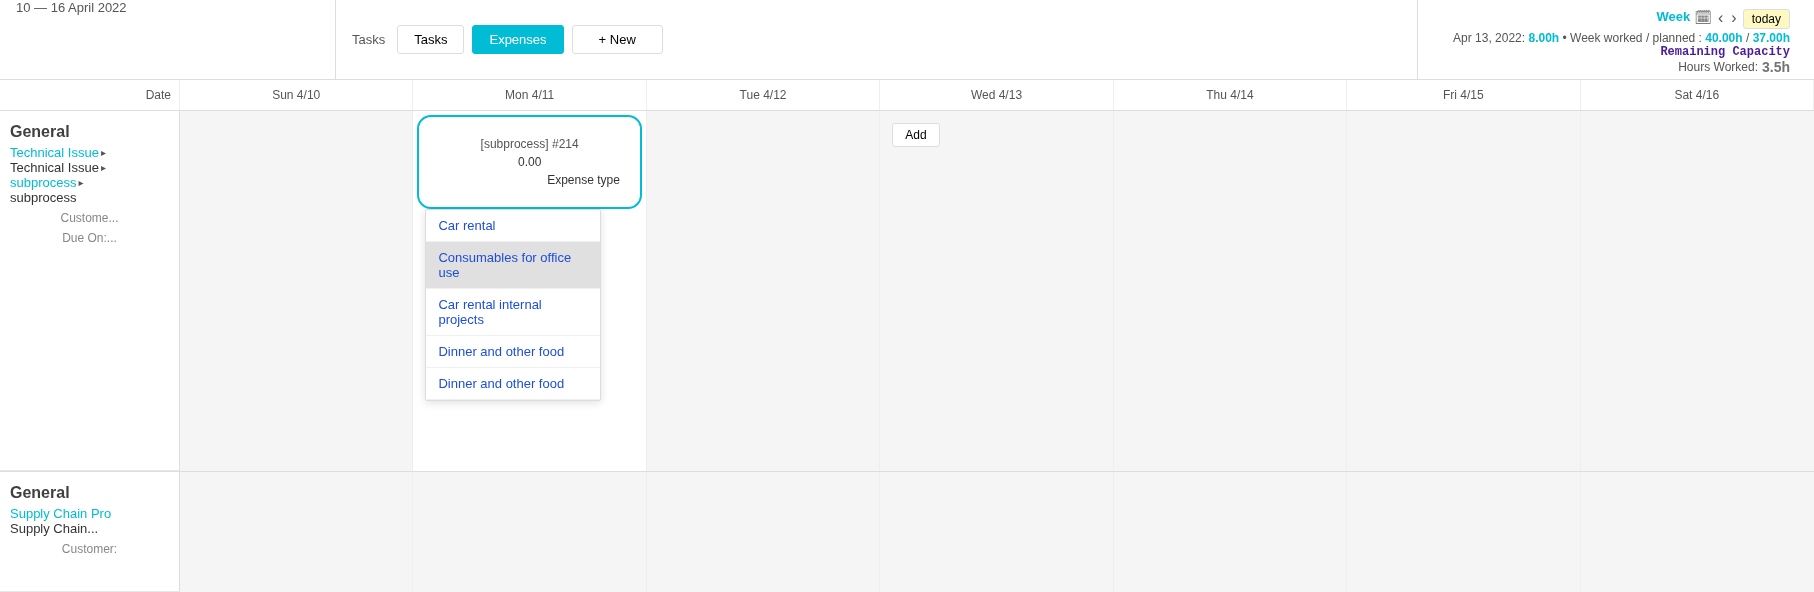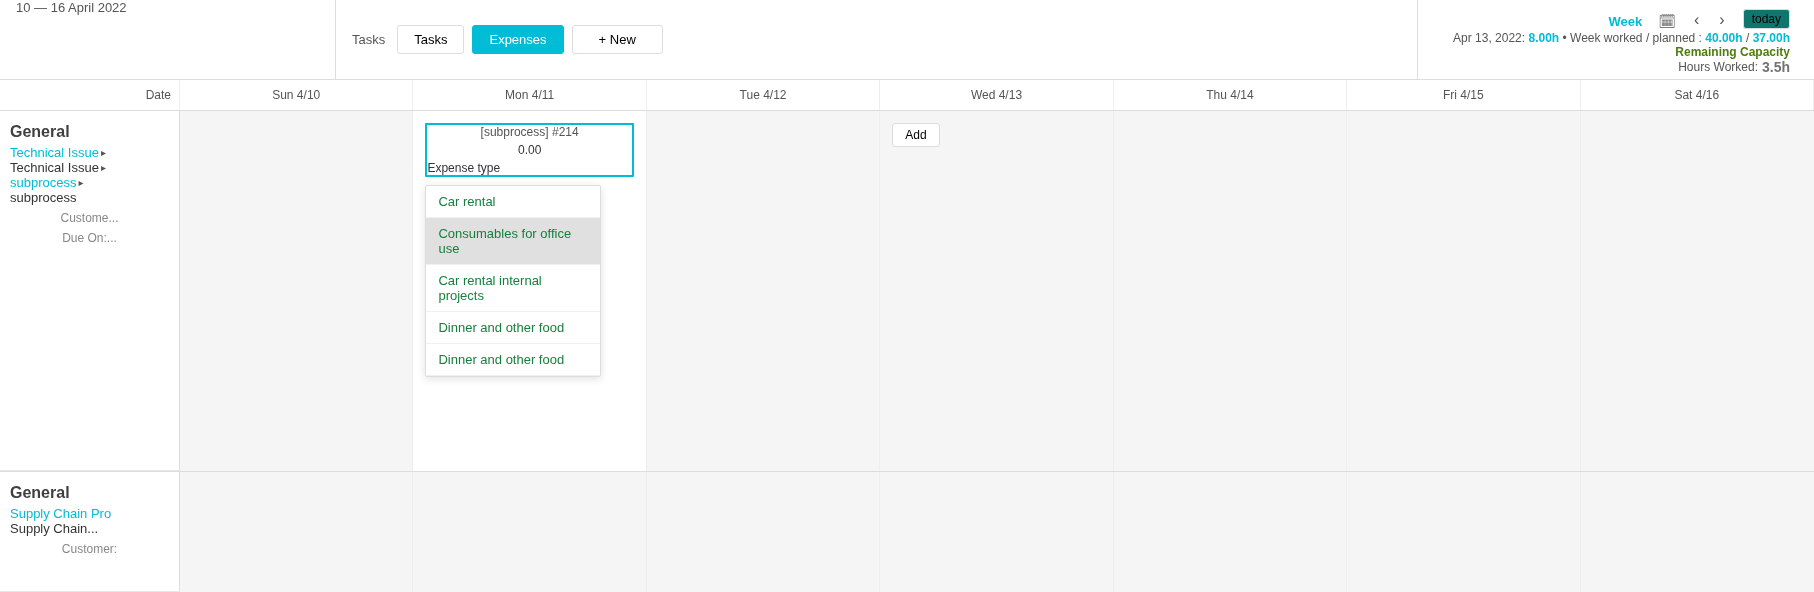--- a/index.html
+++ b/index.html
@@ -61,44 +61,44 @@
       background: #fff;
       cursor: pointer;
       font-size: 13px;
       border-radius: 3px;
       display: flex;
       align-items: center;
       gap: 4px;
     }
     .nav-controls {
       display: flex;
-      align-items: flex-end;
-      gap: 16px;
+      align-items: flex-start;
+      gap: 4px;
       margin-bottom: 2px;
     }
     .nav-controls .week-label { color: #00bcd4; font-weight: bold; font-size: 13px; }
     .nav-btn {
       background: none;
       border: none;
       cursor: pointer;
       font-size: 16px;
       color: #555;
       padding: 0 2px;
     }
     .today-btn {
       border: 1px solid #ddd;
-      background: #0f766e;
+      background: #fef9c3;
       padding: 2px 8px;
       cursor: pointer;
       font-size: 12px;
       border-radius: 3px;
     }
     .summary-line { font-size: 12px; color: #555; }
     .summary-line .hours { color: #00bcd4; font-weight: bold; }
-    .remaining-line { font-size: 12px; font-weight: bold; color: #4d7c0f; }
+    .remaining-line { font-size: 12px; font-weight: bold; color: #4c1d95; font-family: Liberation Mono, monospace; }
     .hours-worked-line { display: flex; align-items: center; gap: 4px; }
     .hours-worked-val { color: #737373; font-weight: bold; font-size: 14px; }
 
     
     .calendar-container {
       width: 100%;
       overflow-x: auto;
     }
     .calendar-header {
       display: grid;
@@ -127,44 +127,44 @@
     }
     .section-title { font-weight: bold; font-size: 16px; color: #404040; margin-bottom: 4px; }
     .section-link { color: #00bcd4; cursor: pointer; font-size: 13px; display: flex; align-items: center; gap: 2px; }
     .section-text { font-size: 13px; color: #333; display: flex; align-items: center; gap: 2px; }
     .chevron { font-size: 10px; color: #555; }
     .section-meta { font-size: 12px; color: #888; margin-top: 6px; text-align: center; }
 
     
     .expense-card {
       border: 2px solid #00bcd4;
-      border-radius: 1px;
-      padding: 0;
-      margin: 8px;
+      border-radius: 14px;
+      padding: 20px;
+      margin: 0;
       background: #fff;
       min-width: 120px;
       cursor: pointer;
     }
     .expense-card-title { font-size: 12px; color: #555; text-align: center; }
     .expense-card-amount { font-size: 12px; color: #333; text-align: center; margin: 4px 0; }
-    .expense-card-dropdown { font-size: 12px; color: #333; text-align: left; }
+    .expense-card-dropdown { font-size: 12px; color: #333; text-align: right; }
 
     
     .dropdown-panel {
       background: #fff;
       border: 1px solid #ddd;
       border-radius: 2px;
       margin: 0 8px;
       box-shadow: 0 2px 8px rgba(0,0,0,0.12);
       width: 176px;
     }
     .dropdown-item {
       padding: 8px 12px;
       font-size: 13px;
-      color: #15803d;
+      color: #1d4ed8;
       cursor: pointer;
       border-bottom: 1px solid #f0f0f0;
     }
     .dropdown-item.highlighted { background: #e0e0e0; }
     .dropdown-scroll {
       max-height: 220px;
       overflow-y: auto;
       position: relative;
     }
     .dropdown-scroll::-webkit-scrollbar { width: 6px; }

